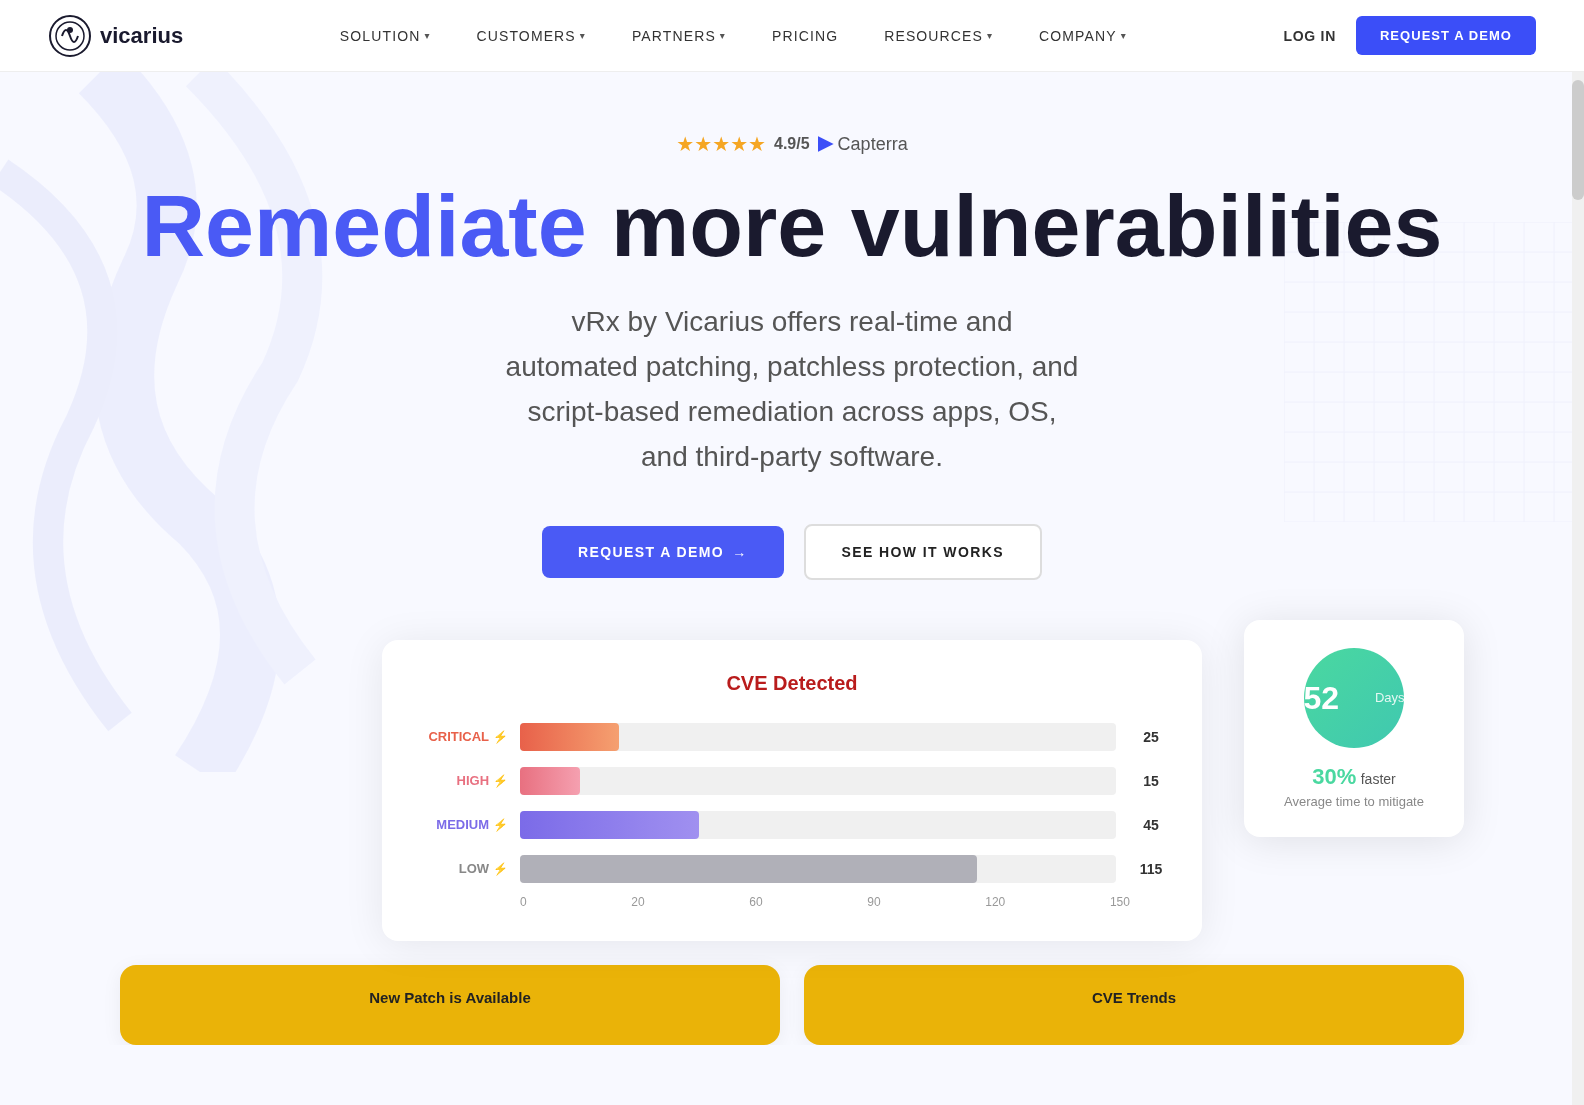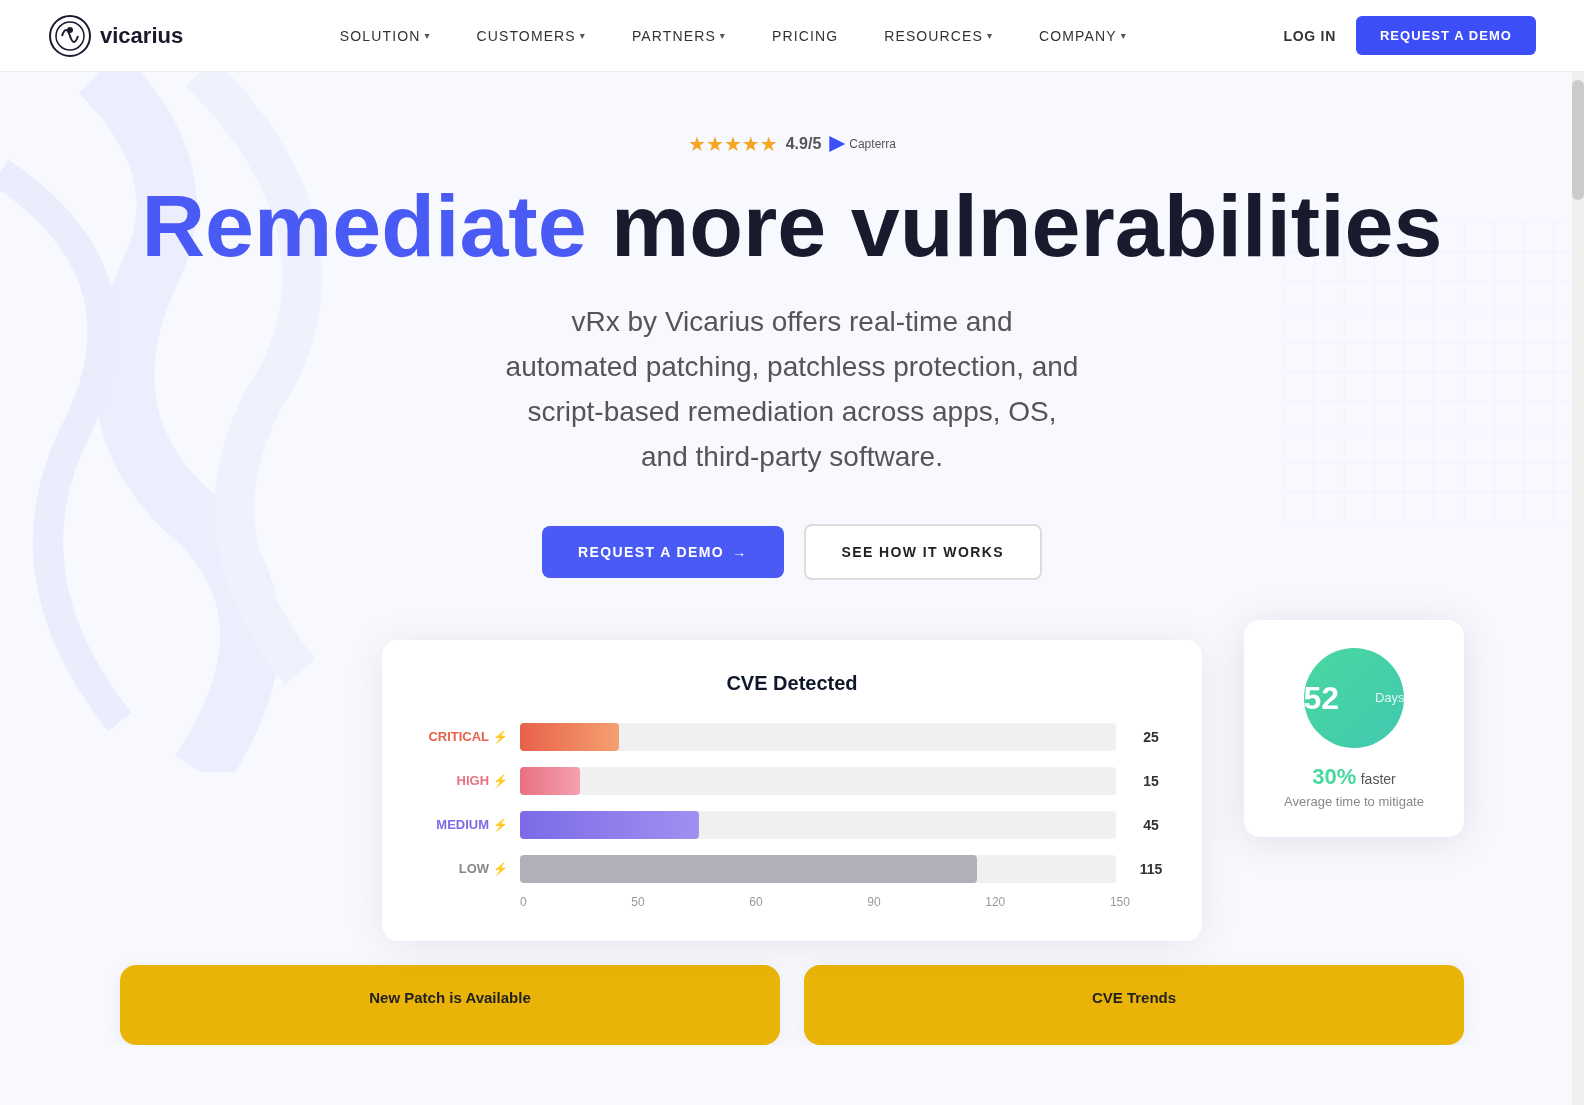--- a/index.html
+++ b/index.html
@@ -107,21 +107,21 @@
     }
     .rating-score {
       font-size: 16px;
       font-weight: 600;
       color: #555;
     }
     .capterra-logo {
       display: flex;
       align-items: center;
       gap: 4px;
-      font-size: 12px;
+      font-size: 18px;
       color: #555;
     }
     .capterra-flag {
       width: 16px;
       height: 16px;
       background: #3b4ef8;
       clip-path: polygon(0 0, 100% 50%, 0 100%);
       display: inline-block;
     }
 
@@ -202,21 +202,21 @@
       border-radius: 16px;
       padding: 32px 36px;
       width: 820px;
       box-shadow: 0 4px 40px rgba(0,0,0,0.08);
       position: relative;
       z-index: 2;
     }
     .cve-card-title {
       font-size: 20px;
       font-weight: 700;
-      color: #0f172a;
+      color: #b91c1c;
       margin-bottom: 28px;
     }
 
     .bar-chart {
       display: flex;
       flex-direction: column;
       gap: 16px;
     }
     .bar-row {
       display: flex;
@@ -540,21 +540,21 @@
             <div class="bar-label low">LOW <span class="bolt-icon">⚡</span></div>
             <div class="bar-track">
               <div class="bar-fill low" style="width: 76.6667%;"></div>
             </div>
             <span class="bar-value">115</span>
           </div>
         </div>
       <div class="x-axis" id="x-axis-container">
 
       <span>0</span>
-          <span>50</span>
+          <span>20</span>
           <span>60</span>
           <span>90</span>
           <span>120</span>
           <span>150</span>
         </div>
     </div>
 
     <div class="mitigate-card">
       <div class="circle-metric">
         <span class="number">52</span>

